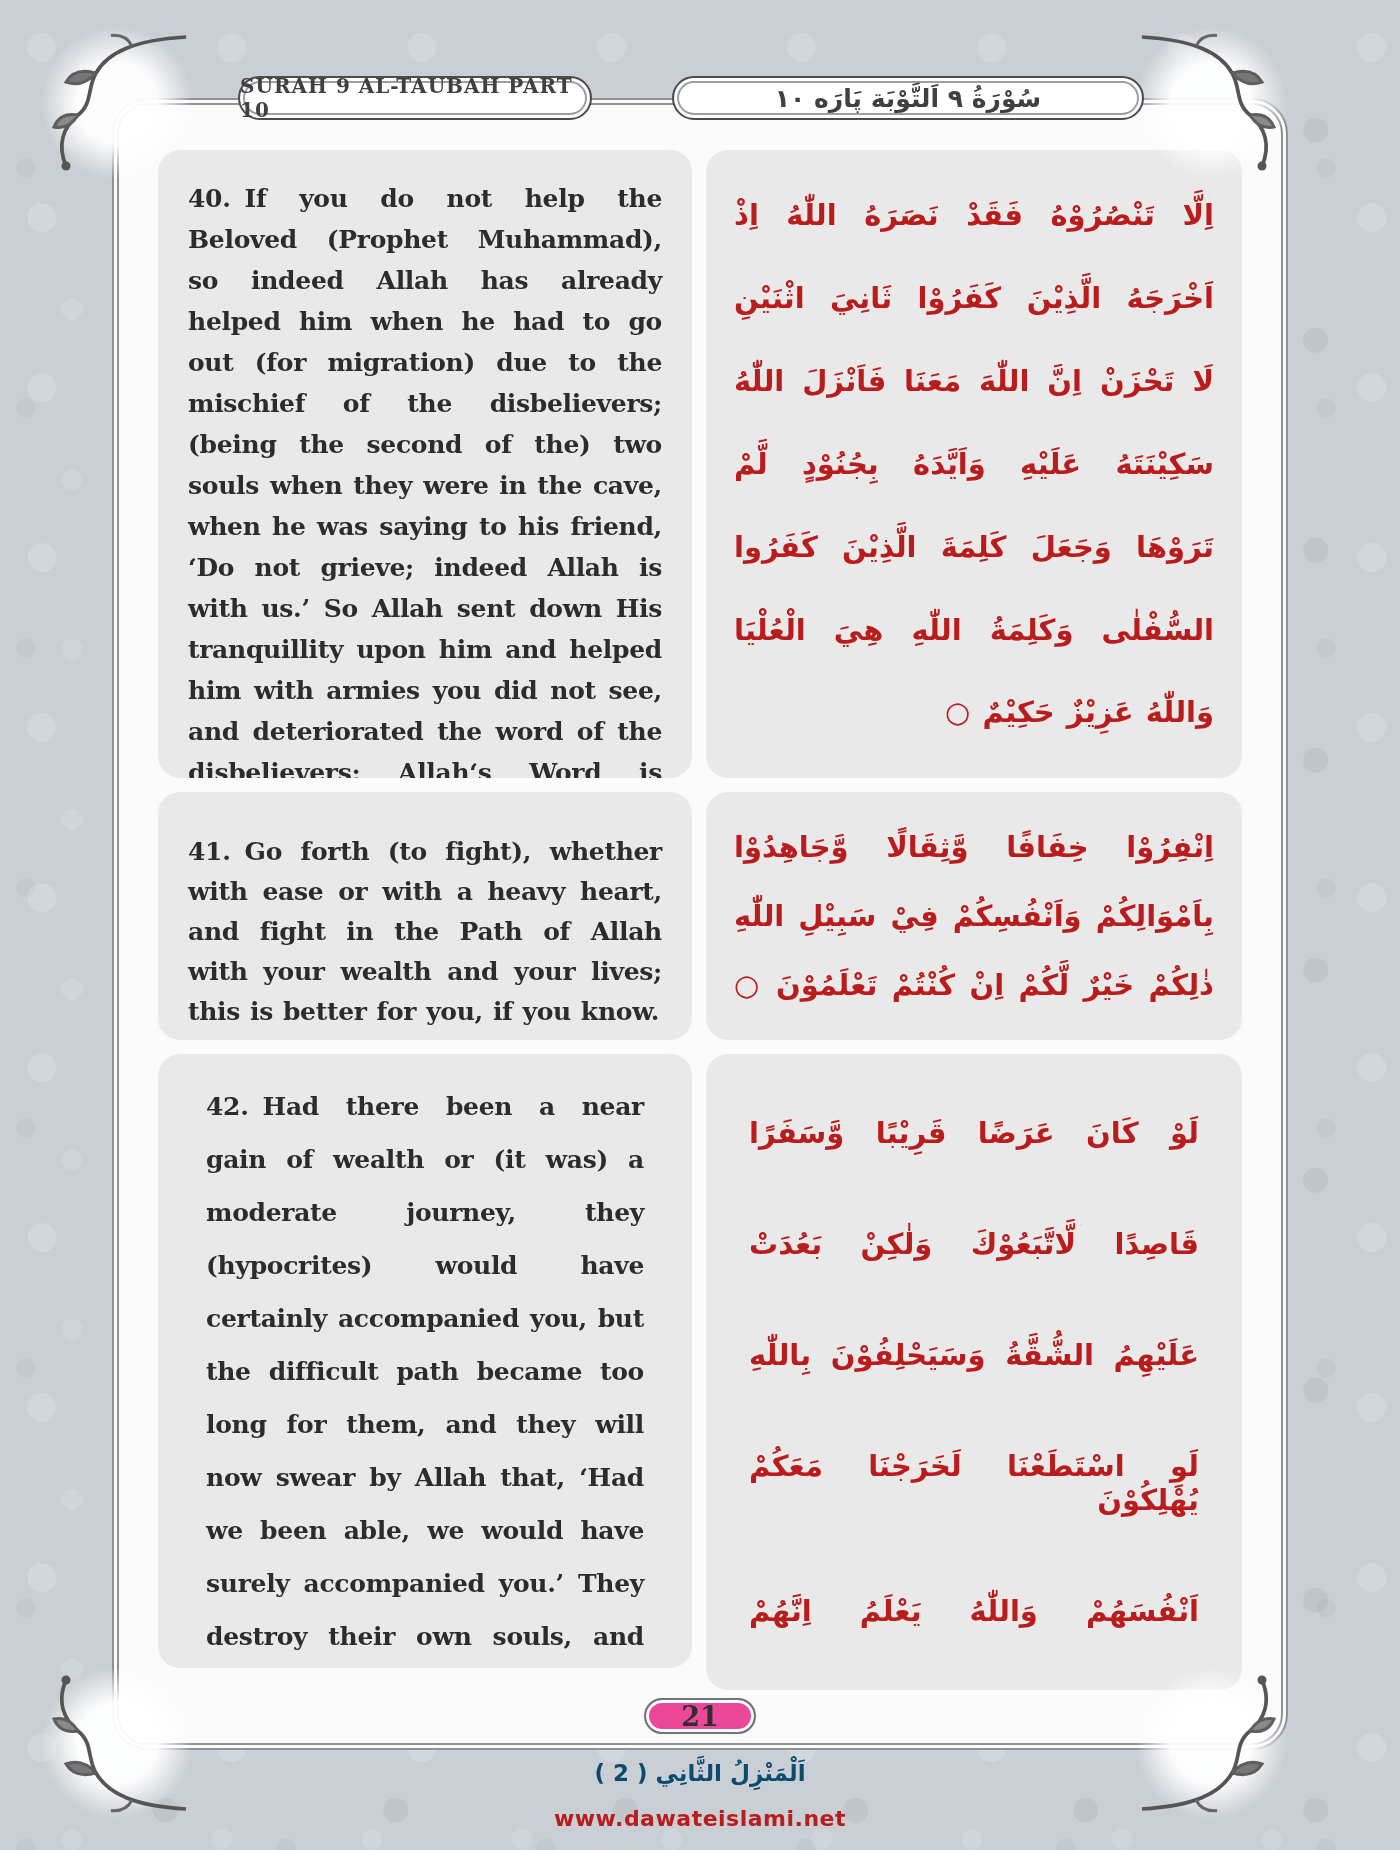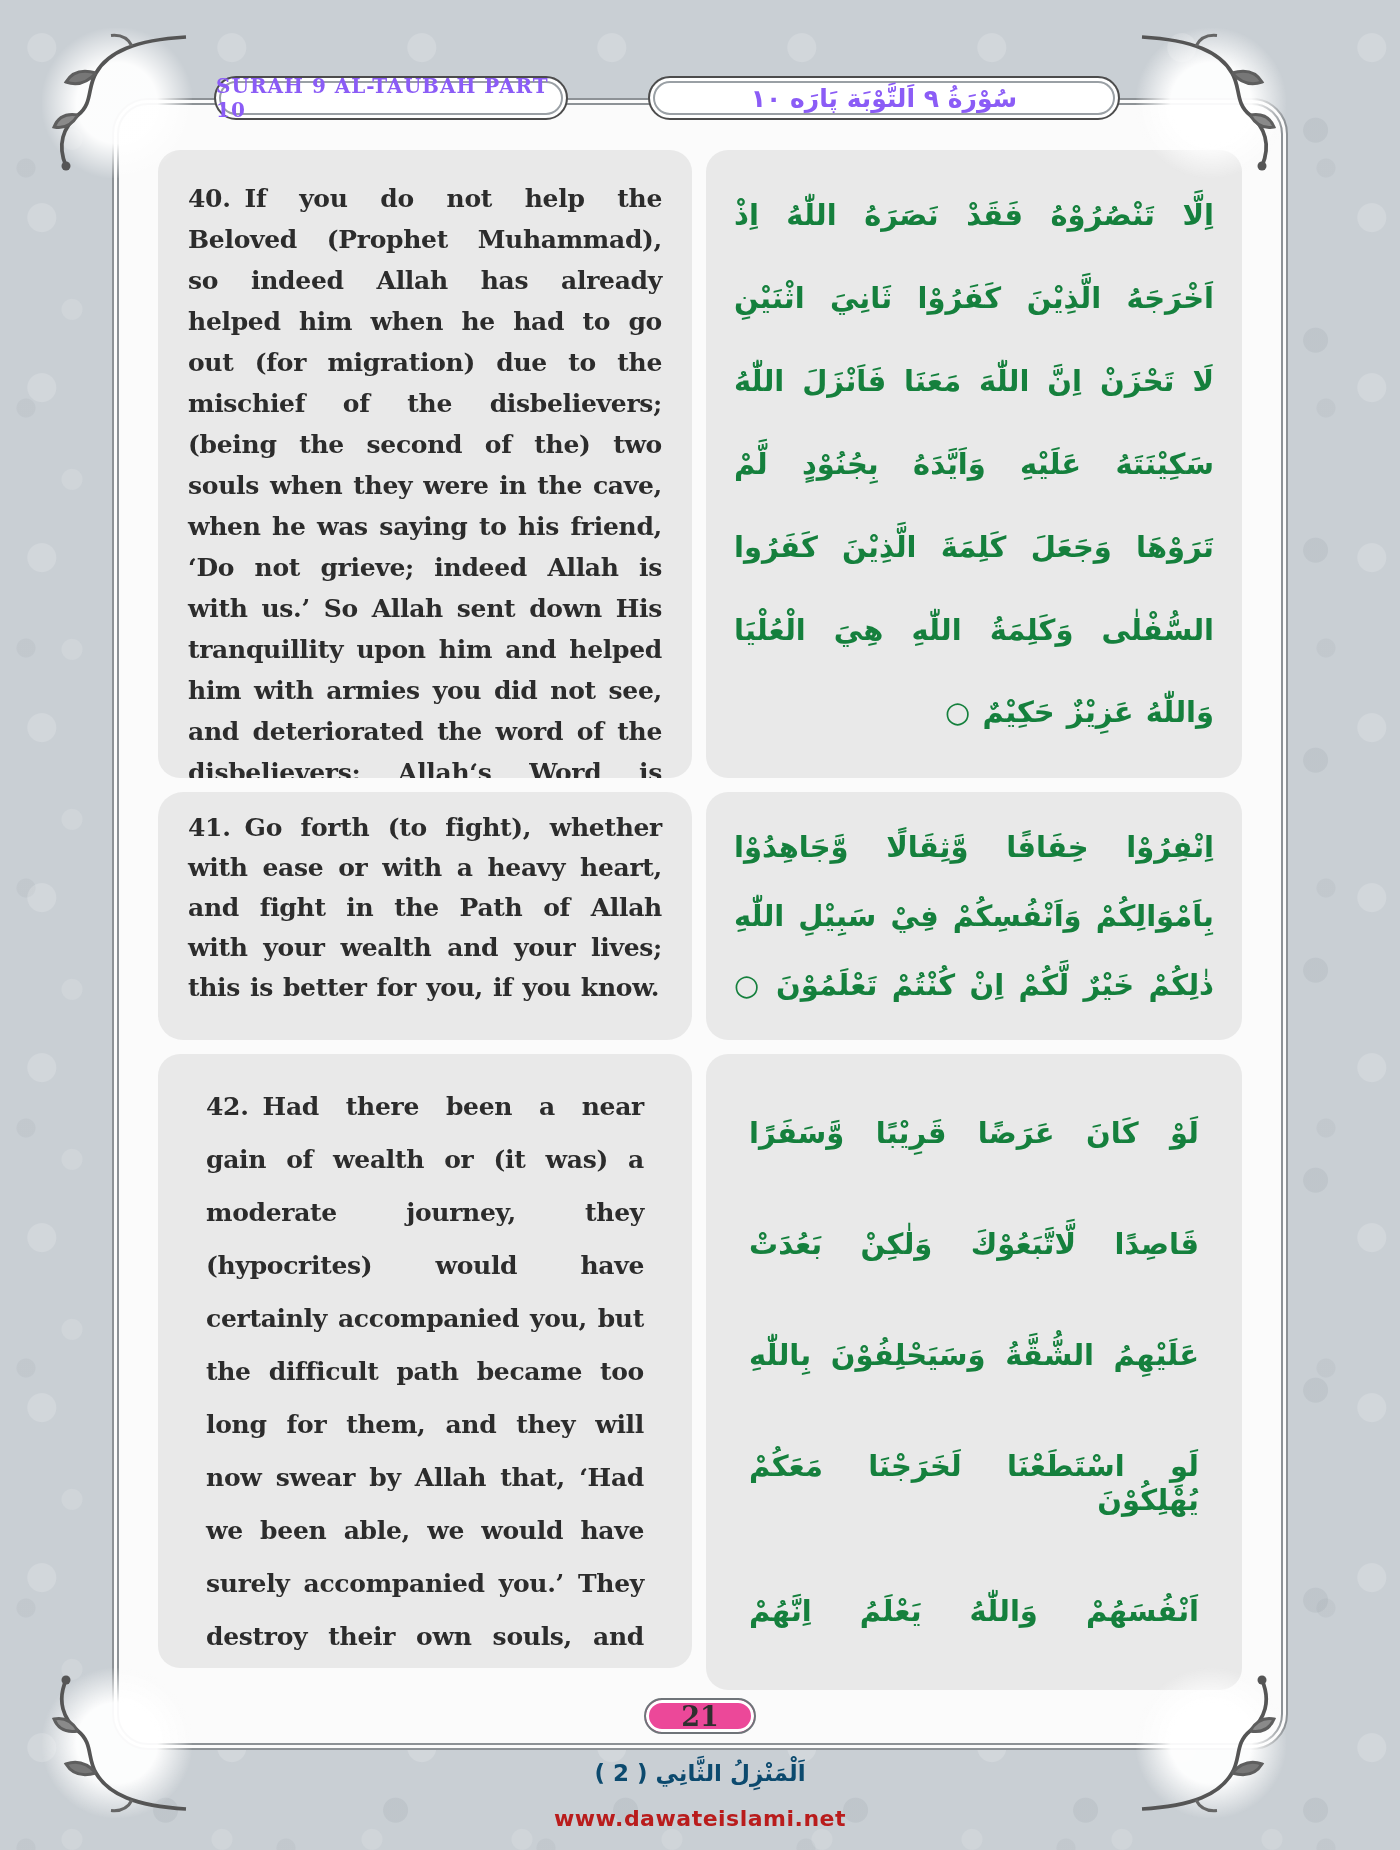--- a/index.html
+++ b/index.html
@@ -38,51 +38,52 @@
   .corner-bl{left:42px;top:1668px;transform:scaleY(-1);}
   .corner-br{left:1136px;top:1668px;transform:scale(-1,-1);}
   .banner{
     position:absolute;z-index:5;top:76px;height:44px;
     box-sizing:border-box;
     background:#ffffff;
     border:2px solid #4c4c4c;
     border-radius:24px;
     box-shadow:inset 0 0 0 3px #ffffff, inset 0 0 0 5px #9aa0a5;
     display:flex;align-items:center;justify-content:center;
-    color:#8b5cf6;
+    color:#404040;
+    margin-left:24px;
   }
   .banner-en{left:214px;width:354px;font-size:20px;font-weight:700;letter-spacing:1px;}
   .banner-ar{left:648px;width:472px;font-family:"DejaVu Sans",sans-serif;font-size:25px;font-weight:700;}
   .panel{
     position:absolute;z-index:3;
     background:#e9e9e9;
     border-radius:22px;
     box-sizing:border-box;
     overflow:hidden;
   }
   .p-v40-en{left:158px;top:150px;width:534px;height:628px;padding:28px 30px;}
   .p-v40-ar{left:706px;top:150px;width:536px;height:628px;padding:24px 28px;}
-  .p-v41-en{left:158px;top:792px;width:534px;height:248px;padding:16px 30px;border-radius:25px;}
+  .p-v41-en{left:158px;top:792px;width:534px;height:248px;padding:40px 30px;}
   .p-v41-ar{left:706px;top:792px;width:536px;height:248px;padding:20px 28px;}
   .p-v42-en{left:158px;top:1054px;width:534px;height:614px;padding:26px 48px;}
   .p-v42-ar{left:706px;top:1054px;width:536px;height:636px;padding:24px 43px;}
   .en-text{
     margin:0;color:#2c2c2c;
     font-size:25px;font-weight:700;
     letter-spacing:-0.3px;word-spacing:1.5px;
     text-align:justify;
   }
   .lh41{line-height:41px;}
   .lh40{line-height:40px;}
   .lh53{line-height:53px;}
   .vnum{font-weight:700;margin-right:14px;}
   .ar-panel{display:flex;flex-direction:column;justify-content:space-around;direction:rtl;}
   .aline{
     font-family:"DejaVu Sans",sans-serif;
-    font-size:29px;font-weight:700;color:#15803d;
+    font-size:29px;font-weight:700;color:#b91c1c;
     text-align:justify;text-align-last:justify;
     word-spacing:2px;
   }
   .aline.end{text-align-last:right;}
   .page-badge{
     position:absolute;z-index:6;
     left:644px;top:1698px;width:112px;height:36px;
     box-sizing:border-box;
     background:#ec4899;
     border:2px solid #6f7479;

